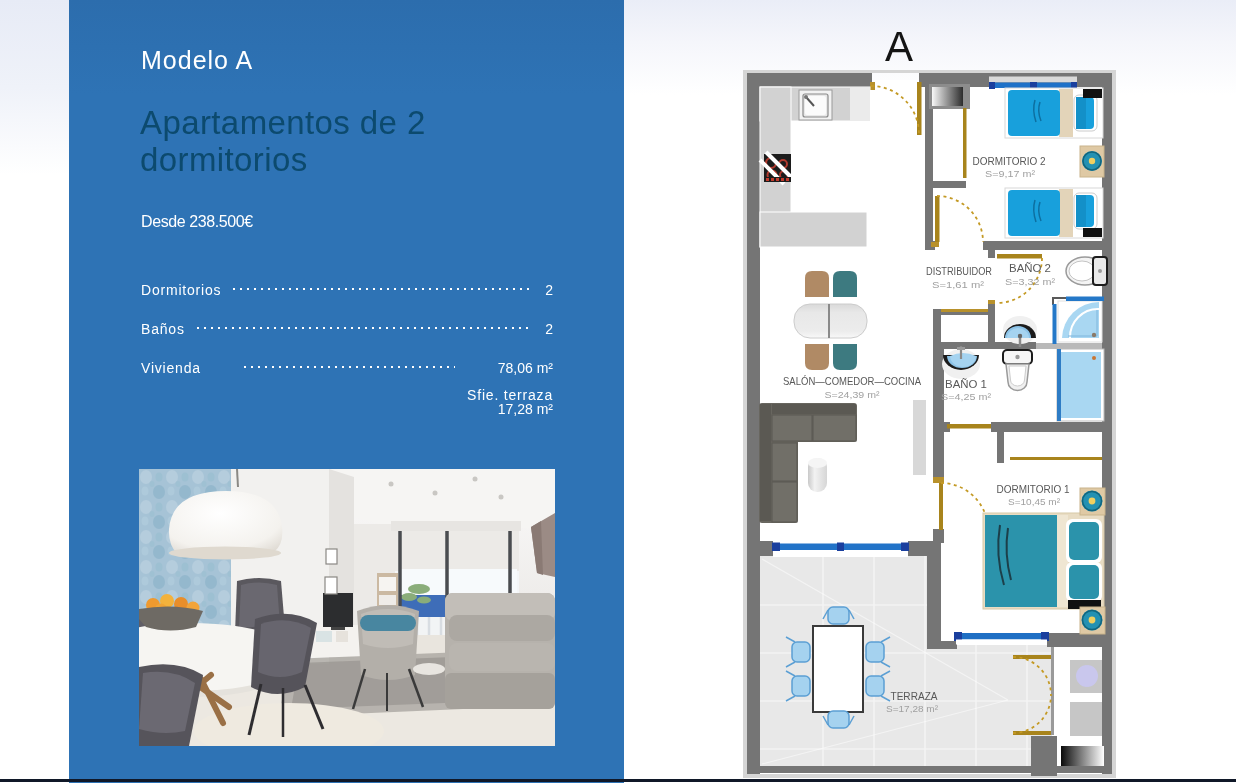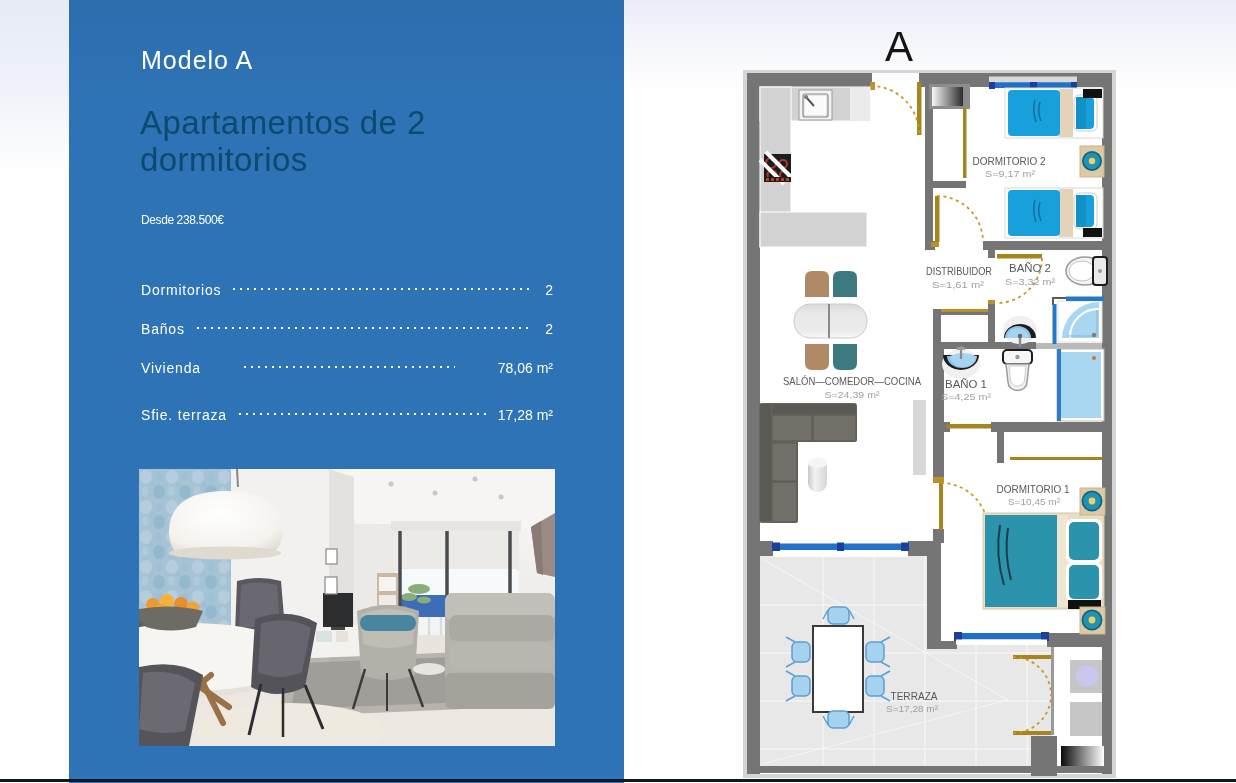--- a/index.html
+++ b/index.html
@@ -13,43 +13,43 @@
 <div class="abs" style="left:0;top:0;width:1236px;height:95px;background:linear-gradient(to bottom,#eaedf7 0%,#f5f6fb 45%,#ffffff 100%);"></div>
 
 <div class="abs" style="left:0;top:0;width:69px;height:175px;background:linear-gradient(to bottom,#e7ebf6 0%,#eff2f9 50%,#ffffff 100%);"></div>
 
 <div class="abs" style="left:69px;top:0;width:555px;height:783px;background:linear-gradient(to bottom,#2c6dad 0%,#2e73b5 12%,#2e73b5 100%);"></div>
 
 <div class="abs" style="left:141px;top:46px;color:#ffffff;font-size:25px;letter-spacing:1px;text-align:right;">Modelo A</div>
 
 <div class="abs" style="left:140px;top:104px;color:#0c4a6e;font-size:33px;letter-spacing:0.4px;line-height:37px;">Apartamentos de 2<br>dormitorios</div>
 
-<div class="abs" style="left:141px;top:213px;color:#ffffff;font-size:12px;letter-spacing:-0.4px;">Desde 238.500€</div>
+<div class="abs" style="left:141px;top:213px;color:#ffffff;font-size:16px;letter-spacing:-0.4px;">Desde 238.500€</div>
 
 <div class="abs" style="left:141px;top:283px;width:412px;color:#ffffff;font-size:14px;">
 
   <div style="display:flex;align-items:center;height:14px;margin-bottom:25px;">
     <span style="letter-spacing:0.8px;">Dormitorios</span>
     <span style="flex:1;height:2px;margin:-2px 12px 0 12px;background:repeating-linear-gradient(to right,#ffffff 0,#ffffff 2px,transparent 2px,transparent 7px);"></span>
     <span>2</span>
   </div>
 
   <div style="display:flex;align-items:center;height:14px;margin-bottom:25px;">
     <span style="letter-spacing:0.8px;">Baños</span>
     <span style="flex:1;height:2px;margin:-2px 12px 0 12px;background:repeating-linear-gradient(to right,#ffffff 0,#ffffff 2px,transparent 2px,transparent 7px);"></span>
     <span>2</span>
   </div>
 
-  <div style="display:flex;align-items:center;height:14px;margin-bottom:33px;gap:31px;">
+  <div style="display:flex;align-items:center;height:14px;margin-bottom:12px;gap:31px;">
     <span style="letter-spacing:0.8px;">Vivienda</span>
     <span style="flex:1;height:2px;margin:-2px 12px 0 12px;background:repeating-linear-gradient(to right,#ffffff 0,#ffffff 2px,transparent 2px,transparent 7px);"></span>
     <span>78,06 m²</span>
   </div>
 
-  <div style="display:flex;align-items:center;height:14px;">
+  <div style="display:flex;align-items:flex-end;height:14px;flex-direction:column;">
     <span style="letter-spacing:0.8px;">Sfie. terraza</span>
     <span style="flex:1;height:2px;margin:-2px 12px 0 12px;background:repeating-linear-gradient(to right,#ffffff 0,#ffffff 2px,transparent 2px,transparent 7px);"></span>
     <span>17,28 m²</span>
   </div>
 </div>
 
 <div class="abs" style="left:139px;top:469px;width:416px;height:277px;" id="photo">
 <svg width="416" height="277" viewBox="0 0 416 277" xmlns="http://www.w3.org/2000/svg">
 <defs>
   <linearGradient id="phwall" x1="0" y1="0" x2="0" y2="1">

